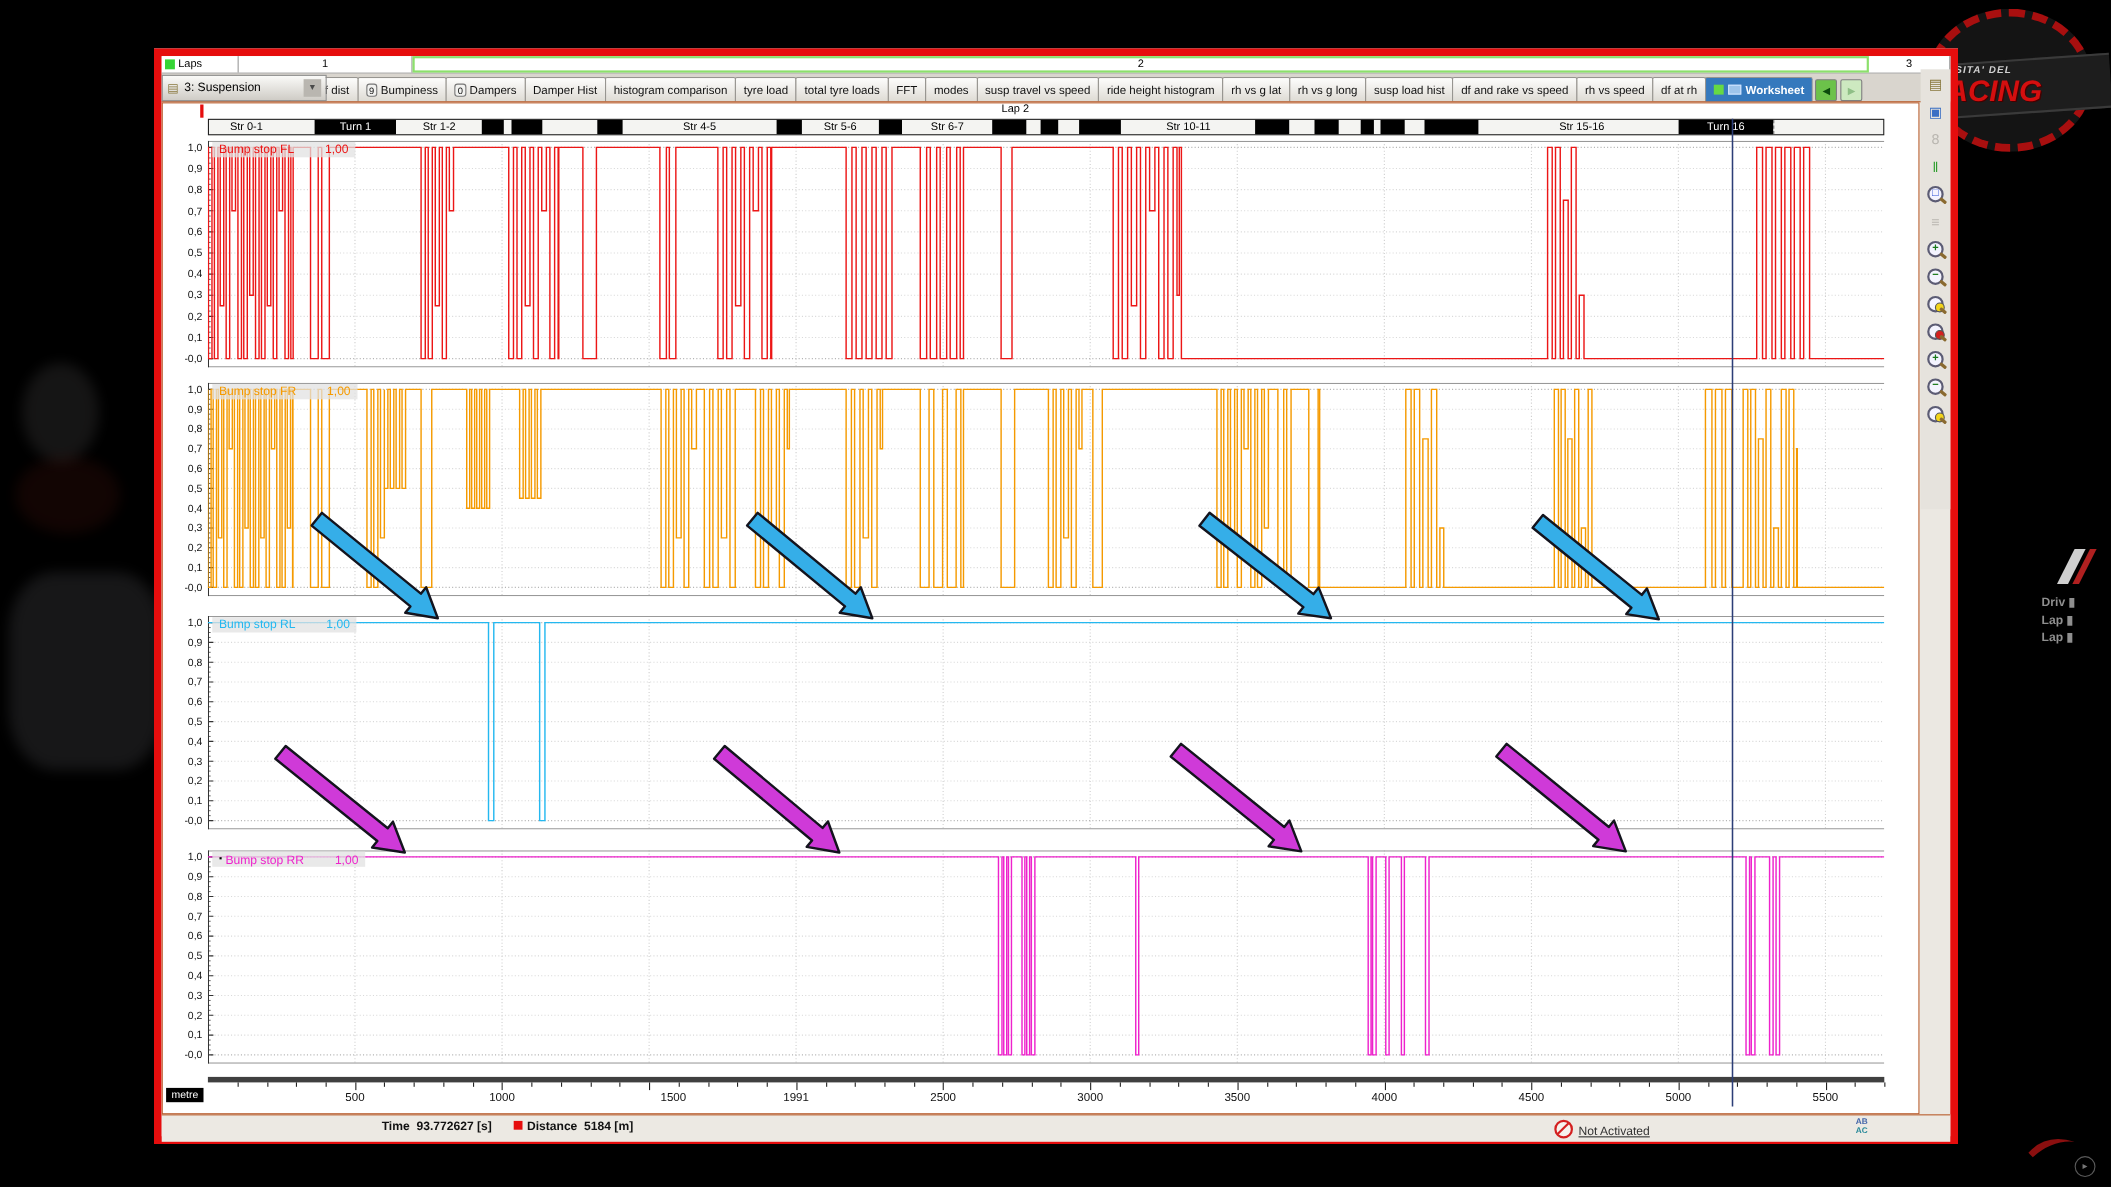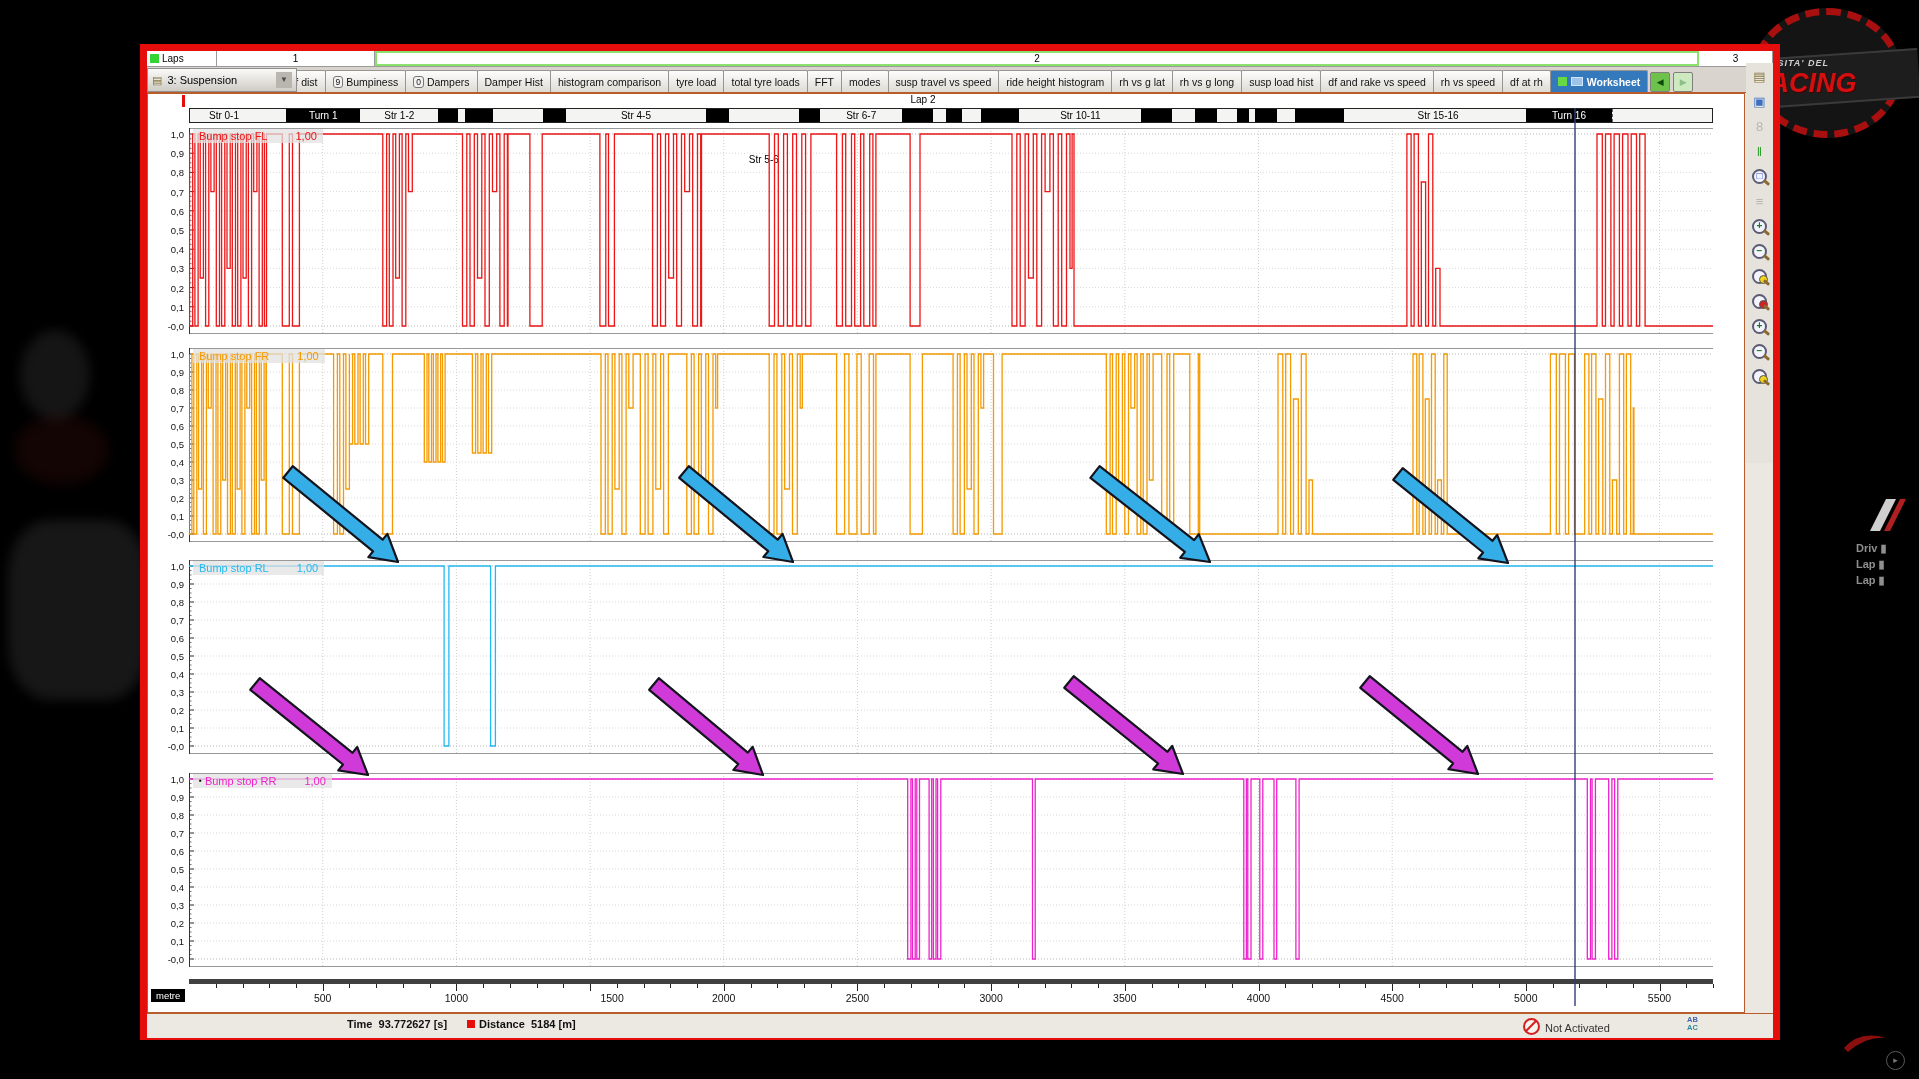--- a/index.html
+++ b/index.html
@@ -193,21 +193,21 @@
         <div class="sec-dark" style="left: 951.25px; width: 30.44px;"></div>
         <div class="sec-dark" style="left: 1004.52px; width: 22.83px;"></div>
         <div class="sec-dark" style="left: 1047.14px; width: 12.176px;"></div>
         <div class="sec-dark" style="left: 1065.4px; width: 21.308px;"></div>
         <div class="sec-dark" style="left: 1104.97px; width: 48.704px;"></div>
         <div class="sec-dark" style="left: 1336.32px; width: 85.232px;"></div>
         <div class="sec-label" style="left: 34px; text-align: right;">Str 0-1</div>
         <div class="sec-label inv" style="left: 133.175px;">Turn 1</div>
         <div class="sec-label" style="left: 209.275px;">Str 1-2</div>
         <div class="sec-label" style="left: 445.946px;">Str 4-5</div>
-        <div class="sec-label" style="left: 573.794px; margin-top: 44px;">Str 5-6</div>
+        <div class="sec-label" style="left: 573.794px;">Str 5-6</div>
         <div class="sec-label" style="left: 671.202px;">Str 6-7</div>
         <div class="sec-label" style="left: 890.37px;">Str 10-11</div>
         <div class="sec-label" style="left: 1248.04px;">Str 15-16</div>
         <div class="sec-label inv" style="left: 1378.93px;">Turn 16</div>
         <div style="position: absolute; right: 0px; top: 0px; height: 100%; width: 100.452px; border-left: 1px dashed rgb(102, 102, 102); box-sizing: border-box;"></div>
       </div>
     <div id="charts">
         <div class="chart" style="top: 34px; height: 206px;">
           <div class="ytick" style="top: 1px;">1,0</div>
           <div class="ytick" style="top: 20.2px;">0,9</div>
@@ -558,21 +558,21 @@
         <div class="tick" style="left:320.8px;height:4px;"></div>
         <div class="tick" style="left:347.6px;height:4px;"></div>
         <div class="tick" style="left:374.3px;height:4px;"></div>
         <div class="tick" style="left:401.1px;height:7px;"></div>
         <div class="tlabel" style="left:401.1px;margin-left:22px;">1500</div>
         <div class="tick" style="left:427.8px;height:4px;"></div>
         <div class="tick" style="left:454.5px;height:4px;"></div>
         <div class="tick" style="left:481.3px;height:4px;"></div>
         <div class="tick" style="left:508px;height:4px;"></div>
         <div class="tick" style="left:534.7px;height:7px;"></div>
-        <div class="tlabel" style="left:534.7px;">2000</div>
+        <div class="tlabel" style="left:534.7px;">1991</div>
         <div class="tick" style="left:561.5px;height:4px;"></div>
         <div class="tick" style="left:588.2px;height:4px;"></div>
         <div class="tick" style="left:614.9px;height:4px;"></div>
         <div class="tick" style="left:641.7px;height:4px;"></div>
         <div class="tick" style="left:668.4px;height:7px;"></div>
         <div class="tlabel" style="left:668.4px;">2500</div>
         <div class="tick" style="left:695.2px;height:4px;"></div>
         <div class="tick" style="left:721.9px;height:4px;"></div>
         <div class="tick" style="left:748.6px;height:4px;"></div>
         <div class="tick" style="left:775.4px;height:4px;"></div>
@@ -625,21 +625,21 @@
       </svg>
   </div>
 
   <div class="status-bar">
     <span class="t" style="left:200px;">
       <span>Time</span>&nbsp;&nbsp;<span>93.772627 [s]</span>
     </span>
     <span class="t" style="left:320px;">
       <span class="red-sq"></span><span>Distance</span>&nbsp;&nbsp;<span>5184 [m]</span>
     </span>
-    <span class="t" style="left:1376px;font-weight:normal;color:#333;">
+    <span class="t" style="left:1266px;font-weight:normal;color:#333;text-decoration:underline;">
       <span class="na-icon"></span><span>Not Activated</span>
     </span>
     <span class="abac">
       <span style="color:#4466aa;">AB</span><br>
       <span style="color:#2a8a9a;">AC</span>
     </span>
   </div>
 
   <div class="toolbar" id="toolbar">
       <div class="tb-icon" style="color: rgb(138, 122, 64);">▤</div>

